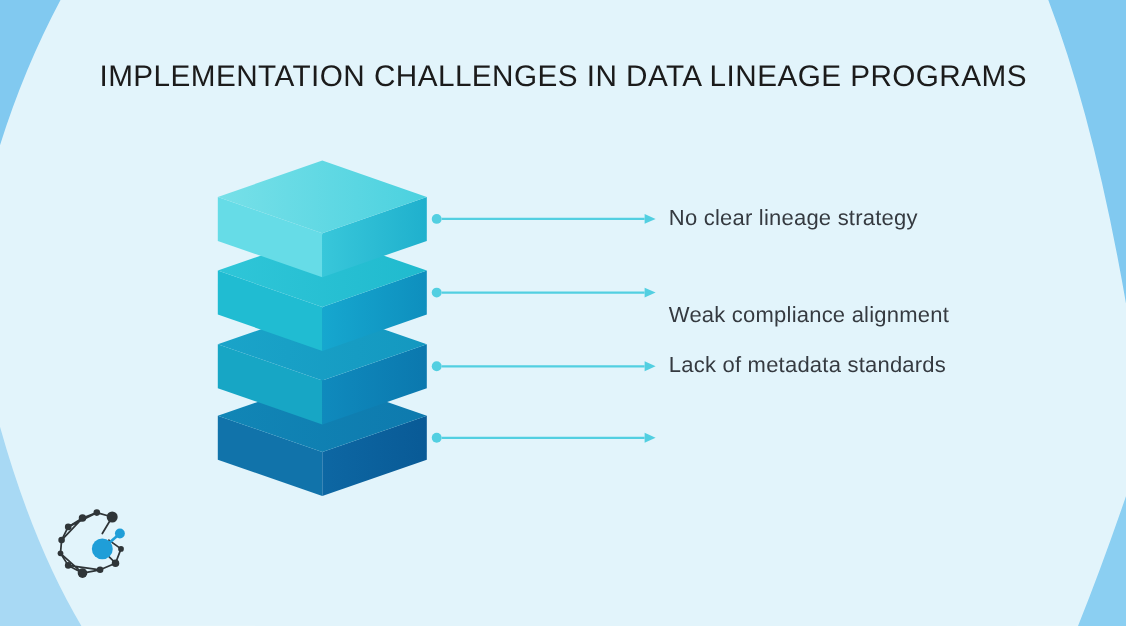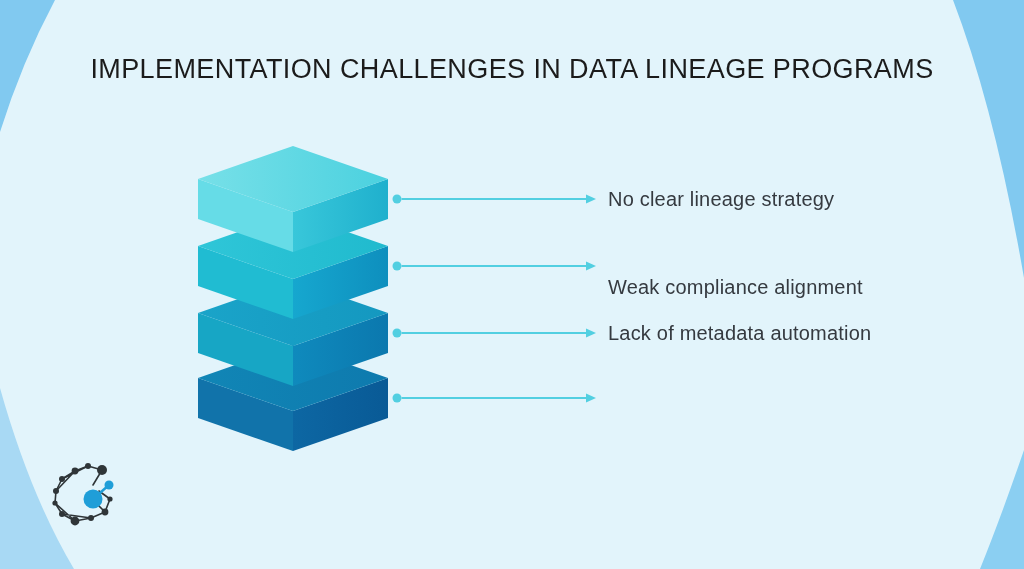--- a/index.html
+++ b/index.html
@@ -122,21 +122,21 @@
       <g>
         <circle cx="397" cy="398" r="4.5" fill="#52cfe1"></circle>
         <line x1="401.5" y1="398" x2="586" y2="398" stroke="#52cfe1" stroke-width="2"></line>
         <polygon points="586,393.5 596,398 586,402.5" fill="#52cfe1"></polygon>
       </g>
     </svg>
 
   <div id="labels" class="labels">
       <div class="item-label" style="top: 199px;">No clear lineage strategy</div>
       <div class="item-label" style="top: 266px; margin-top: 21px;">Weak compliance alignment</div>
-      <div class="item-label" style="top: 333px;">Lack of metadata automation</div>
+      <div class="item-label" style="top: 333px;">Lack of metadata standards</div>
     </div>
 
   <svg class="logo-svg" width="78" height="69" viewBox="54 461 78 69">
     <g>
       <path class="logo-edge" d="M92,467 L79,472 L66,480 L60,492 L59,504 L66,515 L79,522 L95,519 L109,513 L114,500"></path>
       <path class="logo-edge" d="M92,467 L106,471 M92,467 L66,480 M79,472 L60,492 M106,471 L97,486 M59,504 L79,522 M66,515 L95,519 M109,513 L97,501 M114,500 L103,492"></path>
     </g>
     <line class="logo-blue-edge" x1="97" y1="500" x2="113" y2="486"></line>
     <circle class="logo-blue" cx="97" cy="500" r="9.5"></circle>
     <circle class="logo-blue" cx="113" cy="486" r="4.5"></circle>

